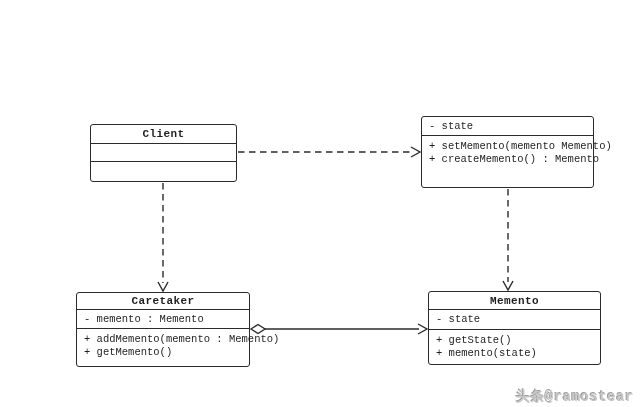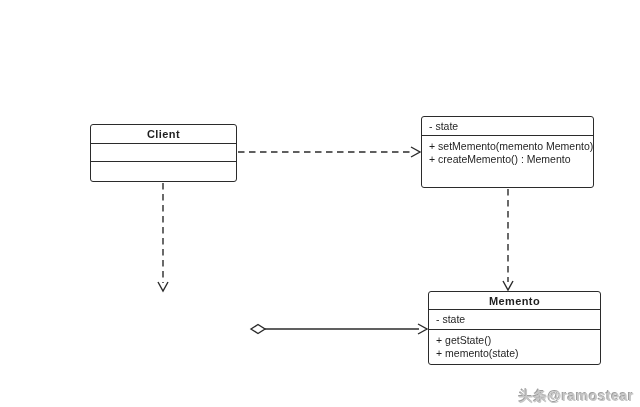--- a/index.html
+++ b/index.html
@@ -2,21 +2,21 @@
 <html><head>
 <meta charset="utf-8">
 <style>
   html, body { margin: 0; padding: 0; background: #ffffff; }
   #canvas {
     position: relative;
     width: 640px;
     height: 407px;
     background: #ffffff;
     overflow: hidden;
-    font-family: Liberation Sans, sans-serif;
+    font-family: Liberation Mono, monospace;
   }
   .uml-box {
     position: absolute;
     background: #ffffff;
     border: 1.5px solid #2b2b2b;
     border-radius: 3px;
     box-sizing: border-box;
     color: #1f1f1f;
   }
   .uml-title {
@@ -120,20 +120,30 @@
   <div class="uml-box" id="box-originator">
     <div class="uml-attrs">
       <div class="member">- state</div>
     </div>
     <div class="uml-methods">
       <div class="member">+ setMemento(memento Memento)</div>
       <div class="member">+ createMemento() : Memento</div>
     </div>
   </div>
 
+  <div class="uml-box" id="box-caretaker">
+    <div class="uml-title">Caretaker</div>
+    <div class="uml-attrs">
+      <div class="member">- memento : Memento</div>
+    </div>
+    <div class="uml-methods">
+      <div class="member">+ addMemento(memento : Memento)</div>
+      <div class="member">+ getMemento()</div>
+    </div>
+  </div>
 
   <div class="uml-box" id="box-memento">
     <div class="uml-title">Memento</div>
     <div class="uml-attrs">
       <div class="member">- state</div>
     </div>
     <div class="uml-methods">
       <div class="member">+ getState()</div>
       <div class="member">+ memento(state)</div>
     </div>

